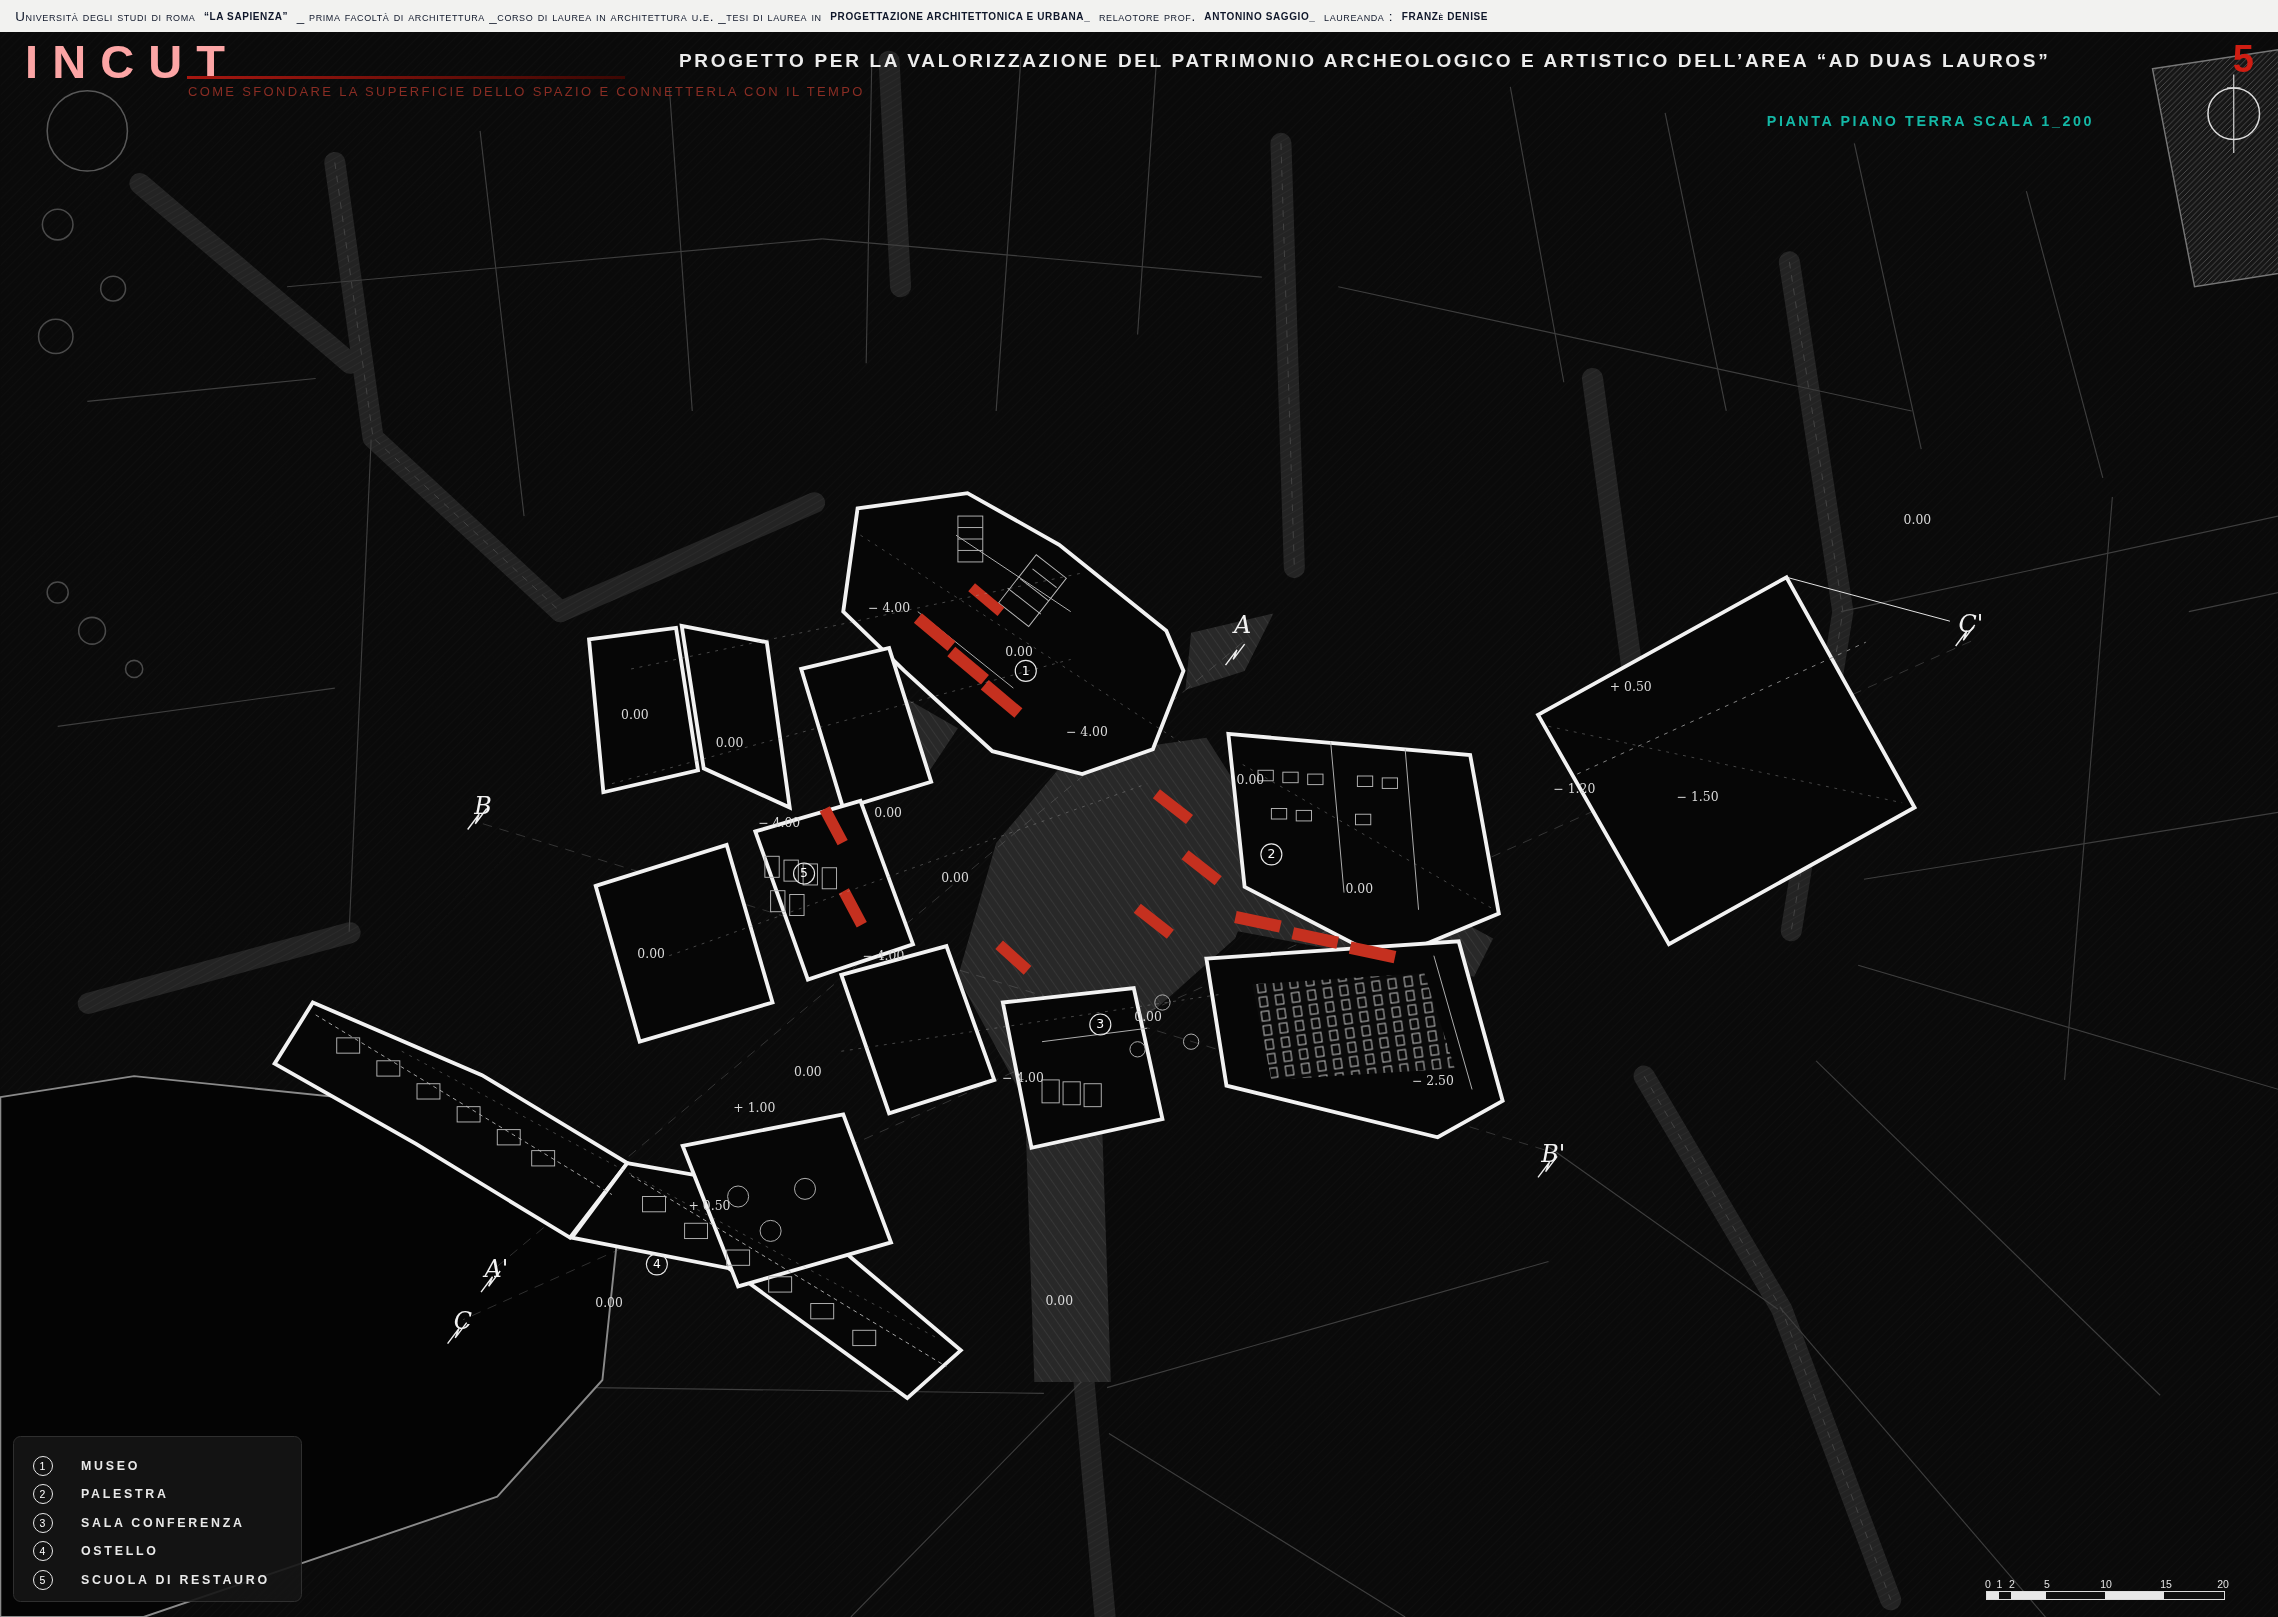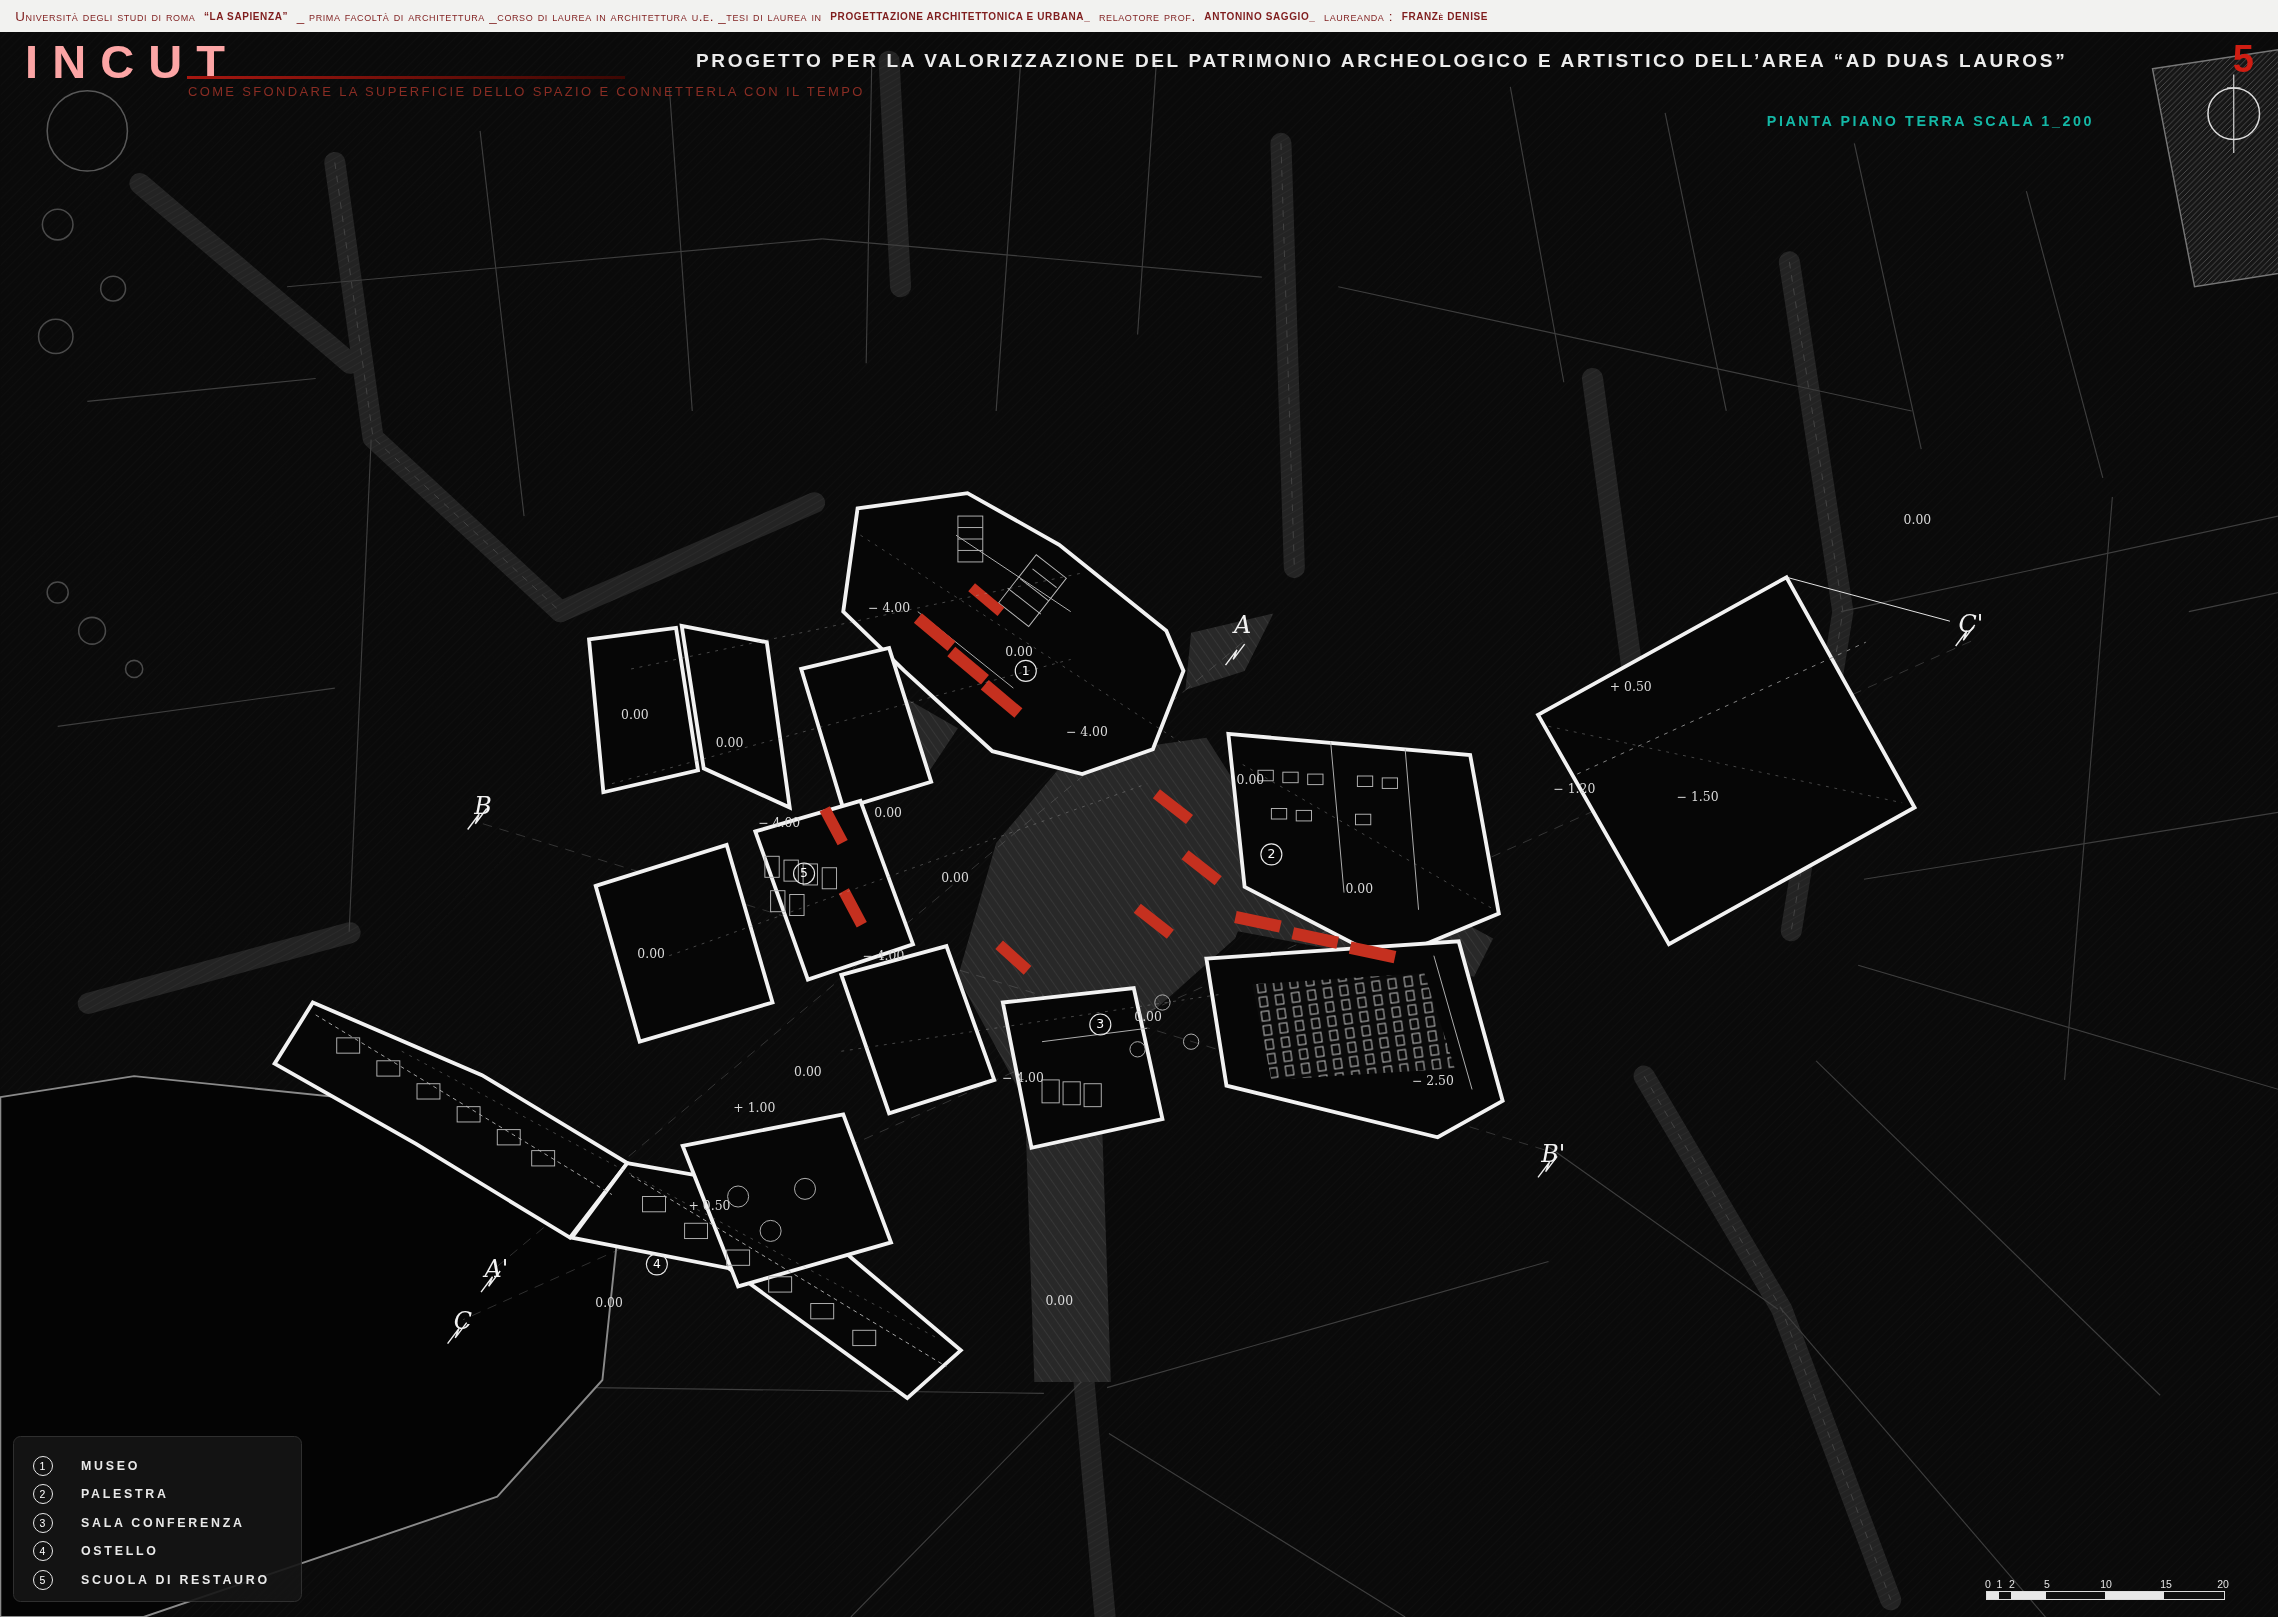--- a/index.html
+++ b/index.html
@@ -1,30 +1,30 @@
 <!DOCTYPE html>
 <html><head>
 <meta charset="utf-8">
 <style>
   html,body{margin:0;padding:0;background:#000;}
   .board{position:relative;width:2279px;height:1617px;background:#0a0a0a;overflow:hidden;
          font-family:"Liberation Sans",sans-serif;}
   
-  .strip{position:absolute;top:0;left:0;width:100%;height:32px;background:#f2f2f0;color:#7f1d1d;
+  .strip{position:absolute;top:0;left:0;width:100%;height:32px;background:#f2f2f0;color:#0f172a;
          display:flex;align-items:center;gap:8.6px;padding-left:15.3px;box-sizing:border-box;z-index:5;
          font-variant:small-caps;letter-spacing:0.6px;font-size:13.4px;white-space:nowrap;text-align:center;}
   .strip b{font-size:10px;font-weight:700;}
   
   .logo{position:absolute;left:25px;top:38px;z-index:4;color:#fca5a5;font-size:47px;font-weight:800;
         letter-spacing:.3em;line-height:1;}
   .logo-line{position:absolute;left:187px;top:76px;width:438px;height:2.9px;z-index:4;
         background:linear-gradient(90deg,#a81710,#3c0703);}
   .tagline{position:absolute;left:188px;top:84px;z-index:4;color:#8a2d24;font-size:13px;
         letter-spacing:.18em;white-space:nowrap;}
-  .main-title{position:absolute;left:696px;top:50px;z-index:4;color:#ececec;font-size:19px;
+  .main-title{position:absolute;left:679px;top:50px;z-index:4;color:#ececec;font-size:19px;
         font-weight:700;letter-spacing:.14em;white-space:nowrap;}
   .sheet-no{position:absolute;right:25px;top:38px;z-index:4;color:#cf1d12;font-size:38px;font-weight:800;}
   .subtitle{position:absolute;right:185px;top:113px;z-index:4;color:#14b8a6;font-size:14.3px;
         font-weight:600;letter-spacing:.18em;white-space:nowrap;}
   
   svg.plan{position:absolute;inset:0;z-index:1;}
   .lbl-elev{font-family:"DejaVu Serif",serif;font-size:13px;fill:#d9d9d9;text-anchor:middle;}
   .lbl-num{font-family:"DejaVu Sans",sans-serif;font-size:13px;fill:#ffffff;text-anchor:middle;}
   .lbl-section{font-family:"DejaVu Serif",serif;font-style:italic;font-size:25px;fill:#f2f2f2;text-anchor:middle;}
   

